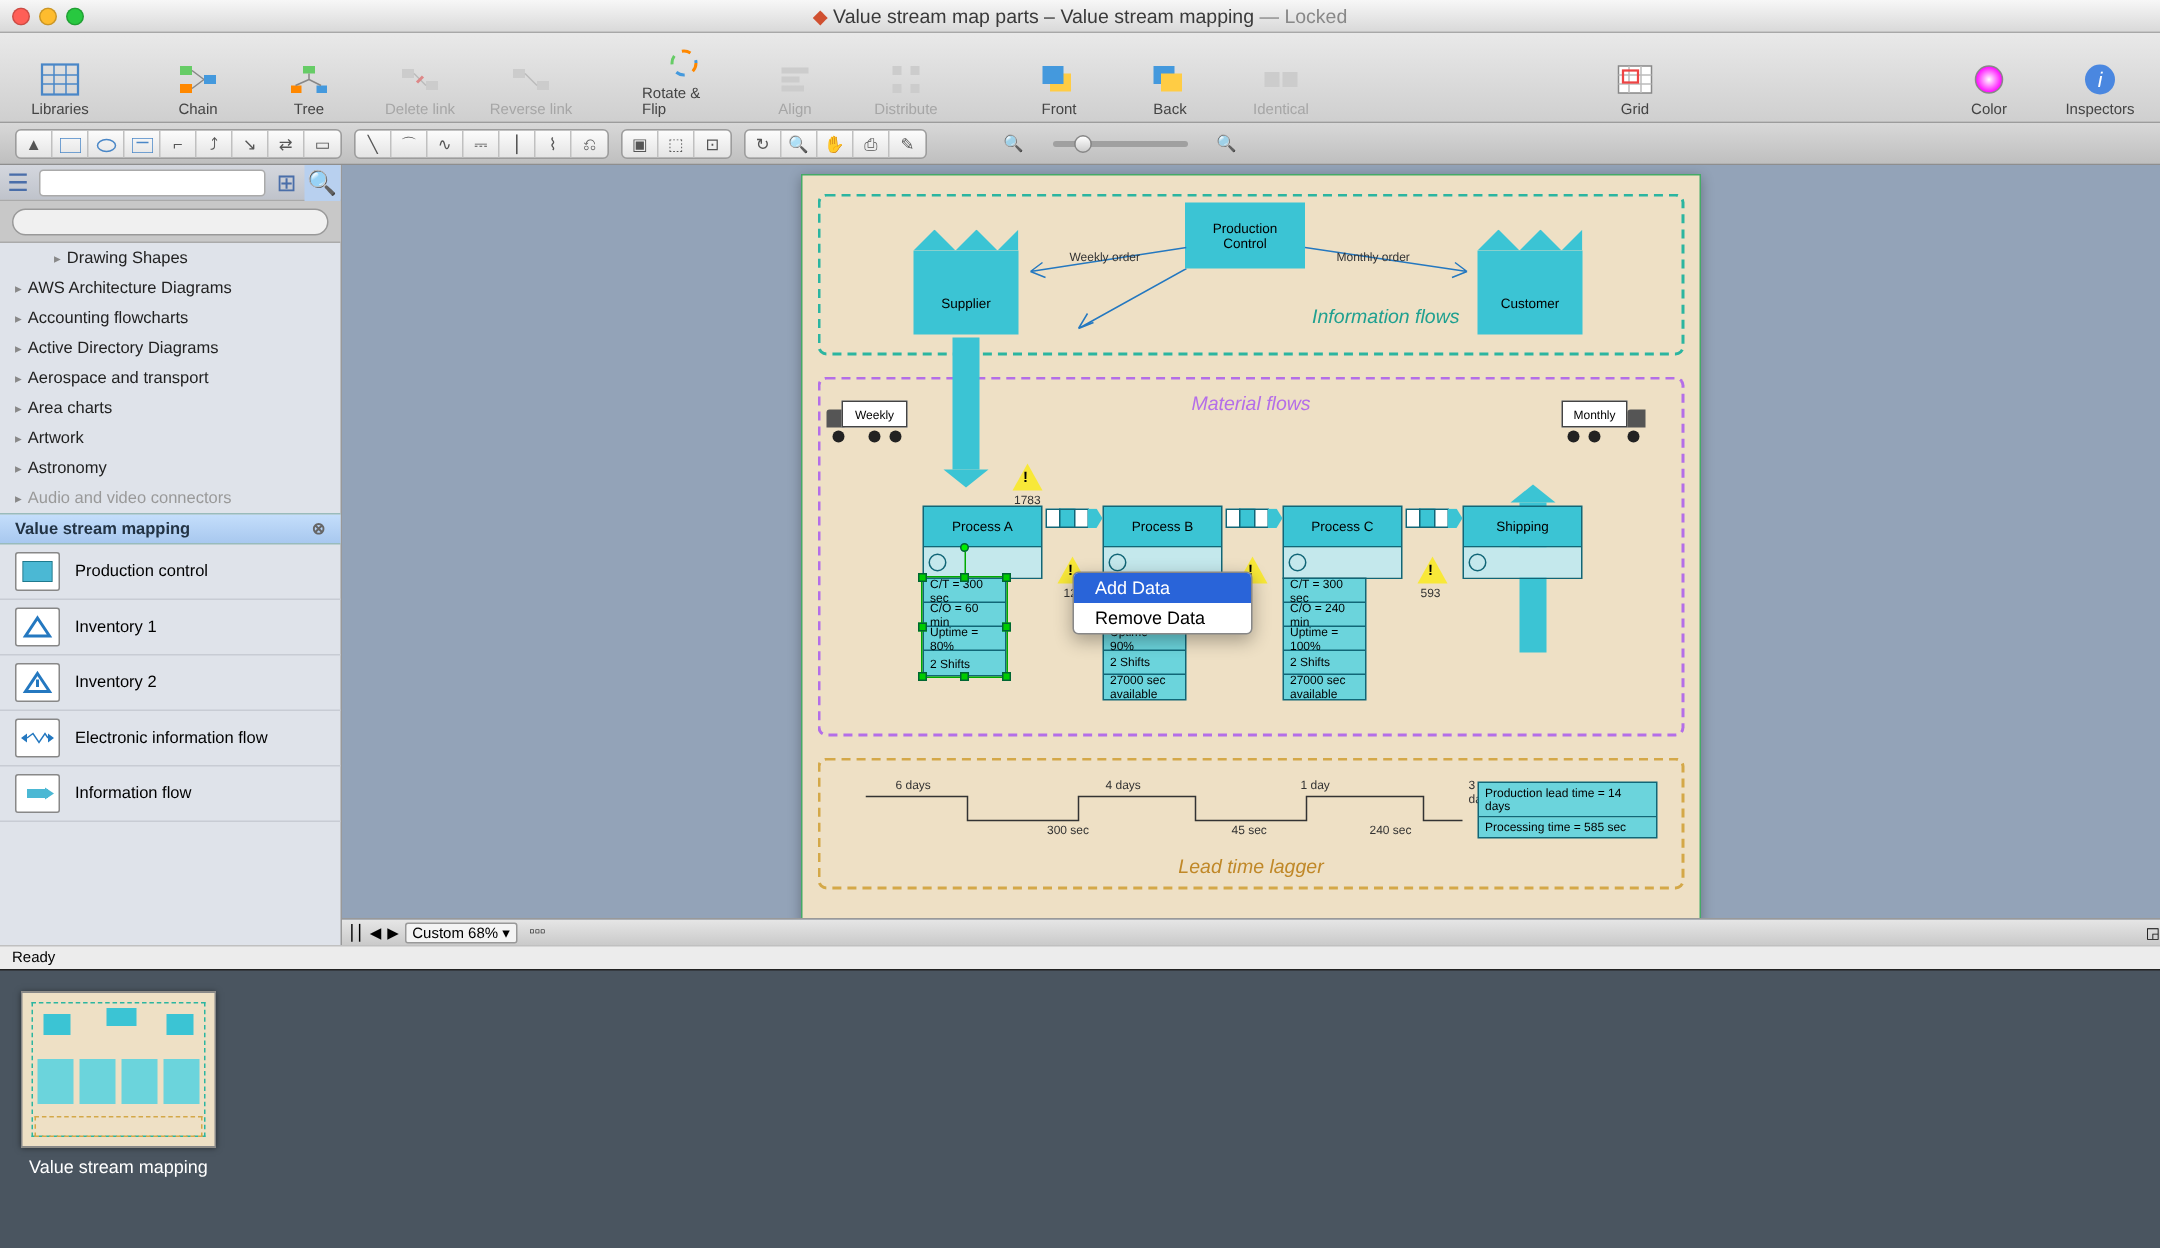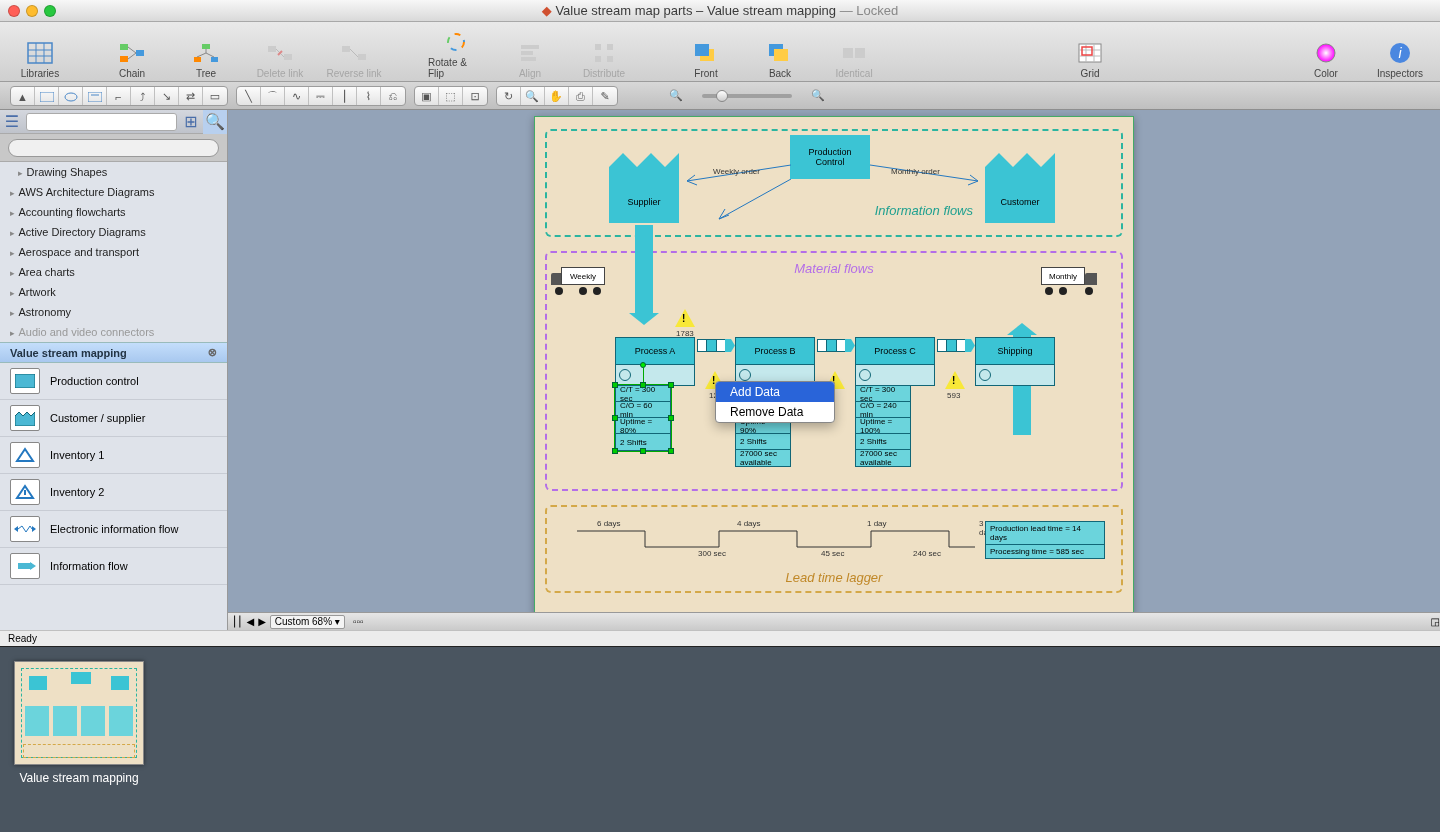--- a/index.html
+++ b/index.html
@@ -350,21 +350,21 @@
     <div class="sidehdr">
       <div class="hbtn">☰</div>
       <input style="">
       <div class="hbtn">⊞</div>
       <div class="hbtn" style="background:#b8d0ef;">🔍</div>
     </div>
     <div class="sidesearch">
       <input placeholder="" style="">
     </div>
     <div class="shapelist">
-      <div class="shaperow" style="padding-left:18px;">Drawing Shapes</div>
+      <div class="shaperow" style="padding-left:36px;">Drawing Shapes</div>
       <div class="shaperow">AWS Architecture Diagrams</div>
       <div class="shaperow">Accounting flowcharts</div>
       <div class="shaperow">Active Directory Diagrams</div>
       <div class="shaperow">Aerospace and transport</div>
       <div class="shaperow">Area charts</div>
       <div class="shaperow">Artwork</div>
       <div class="shaperow">Astronomy</div>
       <div class="shaperow" style="color:#999;">Audio and video connectors</div>
     </div>
     <div class="sectionhdr">
@@ -372,28 +372,20 @@
         <span class="closex">⊗</span>
     </div>
     <div class="shapeitems">
       <div class="shit">
           <div class="shicon">
             <svg width="20" height="14">
               <rect width="20" height="14" fill="#4bb8d4" stroke="#167"></rect>
             </svg>
           </div>
           <span>Production control</span>
-        </div>
-      <div class="shit">
-          <div class="shicon">
-            <svg width="20" height="16">
-              <path d="M0 16 L0 6 L4 2 L8 6 L12 2 L16 6 L20 2 L20 16 Z" fill="#4bb8d4" stroke="#167"></path>
-            </svg>
-          </div>
-          <span>Customer / supplier</span>
         </div>
       <div class="shit">
           <div class="shicon">
             <svg width="20" height="16">
               <path d="M10 2 L18 14 L2 14 Z" fill="none" stroke="#2478c0" stroke-width="2"></path>
             </svg>
           </div>
           <span>Inventory 1</span>
         </div>
       <div class="shit">

